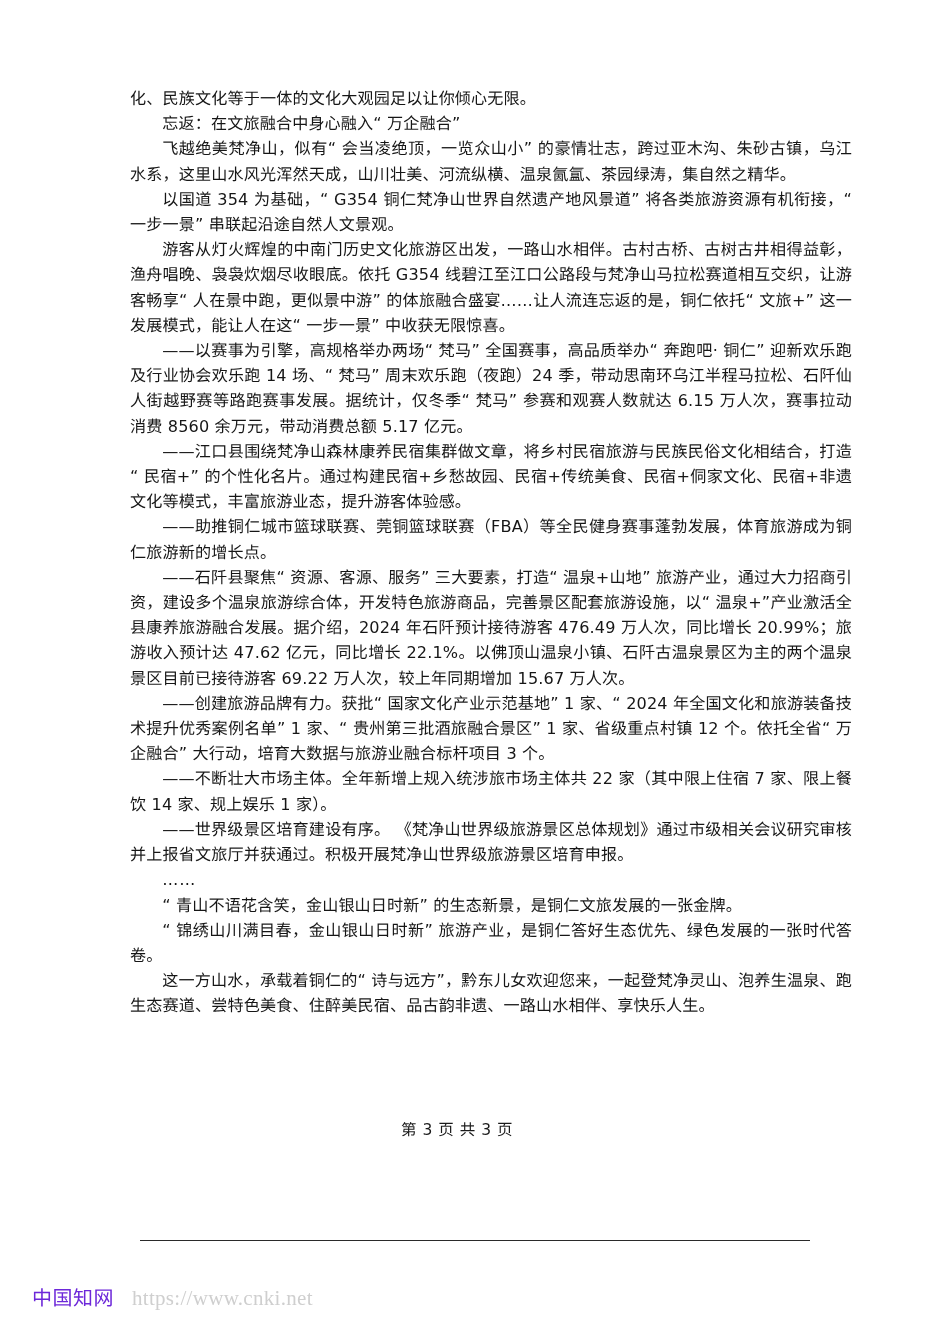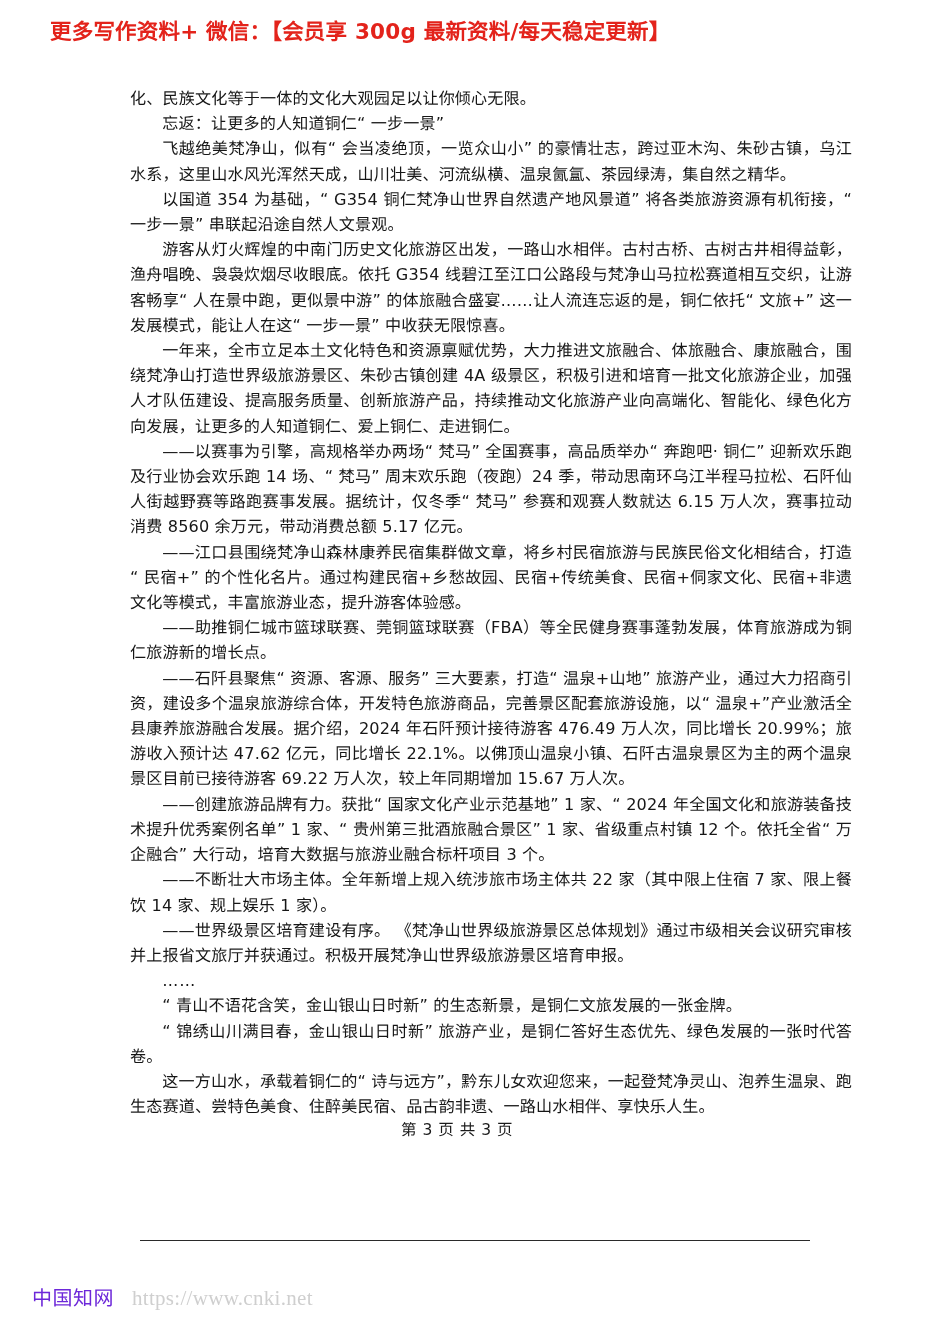--- a/index.html
+++ b/index.html
@@ -122,31 +122,27 @@
     letter-spacing: 0.3px;
     font-weight: 400;
     font-family: Liberation Serif, serif;
   }
 </style>
 </head>
 <body>
 
 <div class="page">
 
-  <div class="promo-header">
-    <span class="promo-text">更多写作资料+ 微信：【会员享 300g 最新资料/每天稳定更新】</span>
-  </div>
 
   <div class="doc-body">
       <p class="para noindent">化、民族文化等于一体的文化大观园足以让你倾心无限。</p>
-      <p class="para indent">忘返：让更多的人知道铜仁“ 一步一景”</p>
+      <p class="para indent">忘返：在文旅融合中身心融入“ 万企融合”</p>
       <p class="para indent">飞越绝美梵净山，似有“ 会当凌绝顶，一览众山小” 的豪情壮志，跨过亚木沟、朱砂古镇，乌江水系，这里山水风光浑然天成，山川壮美、河流纵横、温泉氤氲、茶园绿涛，集自然之精华。</p>
       <p class="para indent">以国道 354 为基础，“ G354 铜仁梵净山世界自然遗产地风景道” 将各类旅游资源有机衔接，“ 一步一景” 串联起沿途自然人文景观。</p>
       <p class="para indent">游客从灯火辉煌的中南门历史文化旅游区出发，一路山水相伴。古村古桥、古树古井相得益彰，渔舟唱晚、袅袅炊烟尽收眼底。依托 G354 线碧江至江口公路段与梵净山马拉松赛道相互交织，让游客畅享“ 人在景中跑，更似景中游” 的体旅融合盛宴……让人流连忘返的是，铜仁依托“ 文旅+” 这一发展模式，能让人在这“ 一步一景” 中收获无限惊喜。</p>
-      <p class="para indent">一年来，全市立足本土文化特色和资源禀赋优势，大力推进文旅融合、体旅融合、康旅融合，围绕梵净山打造世界级旅游景区、朱砂古镇创建 4A 级景区，积极引进和培育一批文化旅游企业，加强人才队伍建设、提高服务质量、创新旅游产品，持续推动文化旅游产业向高端化、智能化、绿色化方向发展，让更多的人知道铜仁、爱上铜仁、走进铜仁。</p>
       <p class="para indent">——以赛事为引擎，高规格举办两场“ 梵马” 全国赛事，高品质举办“ 奔跑吧· 铜仁” 迎新欢乐跑及行业协会欢乐跑 14 场、“ 梵马” 周末欢乐跑（夜跑）24 季，带动思南环乌江半程马拉松、石阡仙人街越野赛等路跑赛事发展。据统计，仅冬季“ 梵马” 参赛和观赛人数就达 6.15 万人次，赛事拉动消费 8560 余万元，带动消费总额 5.17 亿元。</p>
       <p class="para indent">——江口县围绕梵净山森林康养民宿集群做文章，将乡村民宿旅游与民族民俗文化相结合，打造“ 民宿+” 的个性化名片。通过构建民宿+乡愁故园、民宿+传统美食、民宿+侗家文化、民宿+非遗文化等模式，丰富旅游业态，提升游客体验感。</p>
       <p class="para indent">——助推铜仁城市篮球联赛、莞铜篮球联赛（FBA）等全民健身赛事蓬勃发展，体育旅游成为铜仁旅游新的增长点。</p>
       <p class="para indent">——石阡县聚焦“ 资源、客源、服务” 三大要素，打造“ 温泉+山地” 旅游产业，通过大力招商引资，建设多个温泉旅游综合体，开发特色旅游商品，完善景区配套旅游设施，以“ 温泉+”产业激活全县康养旅游融合发展。据介绍，2024 年石阡预计接待游客 476.49 万人次，同比增长 20.99%；旅游收入预计达 47.62 亿元，同比增长 22.1%。以佛顶山温泉小镇、石阡古温泉景区为主的两个温泉景区目前已接待游客 69.22 万人次，较上年同期增加 15.67 万人次。</p>
       <p class="para indent">——创建旅游品牌有力。获批“ 国家文化产业示范基地” 1 家、“ 2024 年全国文化和旅游装备技术提升优秀案例名单” 1 家、“ 贵州第三批酒旅融合景区” 1 家、省级重点村镇 12 个。依托全省“ 万企融合” 大行动，培育大数据与旅游业融合标杆项目 3 个。</p>
       <p class="para indent">——不断壮大市场主体。全年新增上规入统涉旅市场主体共 22 家（其中限上住宿 7 家、限上餐饮 14 家、规上娱乐 1 家）。</p>
       <p class="para indent">——世界级景区培育建设有序。 《梵净山世界级旅游景区总体规划》通过市级相关会议研究审核并上报省文旅厅并获通过。积极开展梵净山世界级旅游景区培育申报。</p>
       <p class="para indent ellipsis-line">……</p>
       <p class="para indent">“ 青山不语花含笑，金山银山日时新” 的生态新景，是铜仁文旅发展的一张金牌。</p>
       <p class="para indent">“ 锦绣山川满目春，金山银山日时新” 旅游产业，是铜仁答好生态优先、绿色发展的一张时代答卷。</p>

